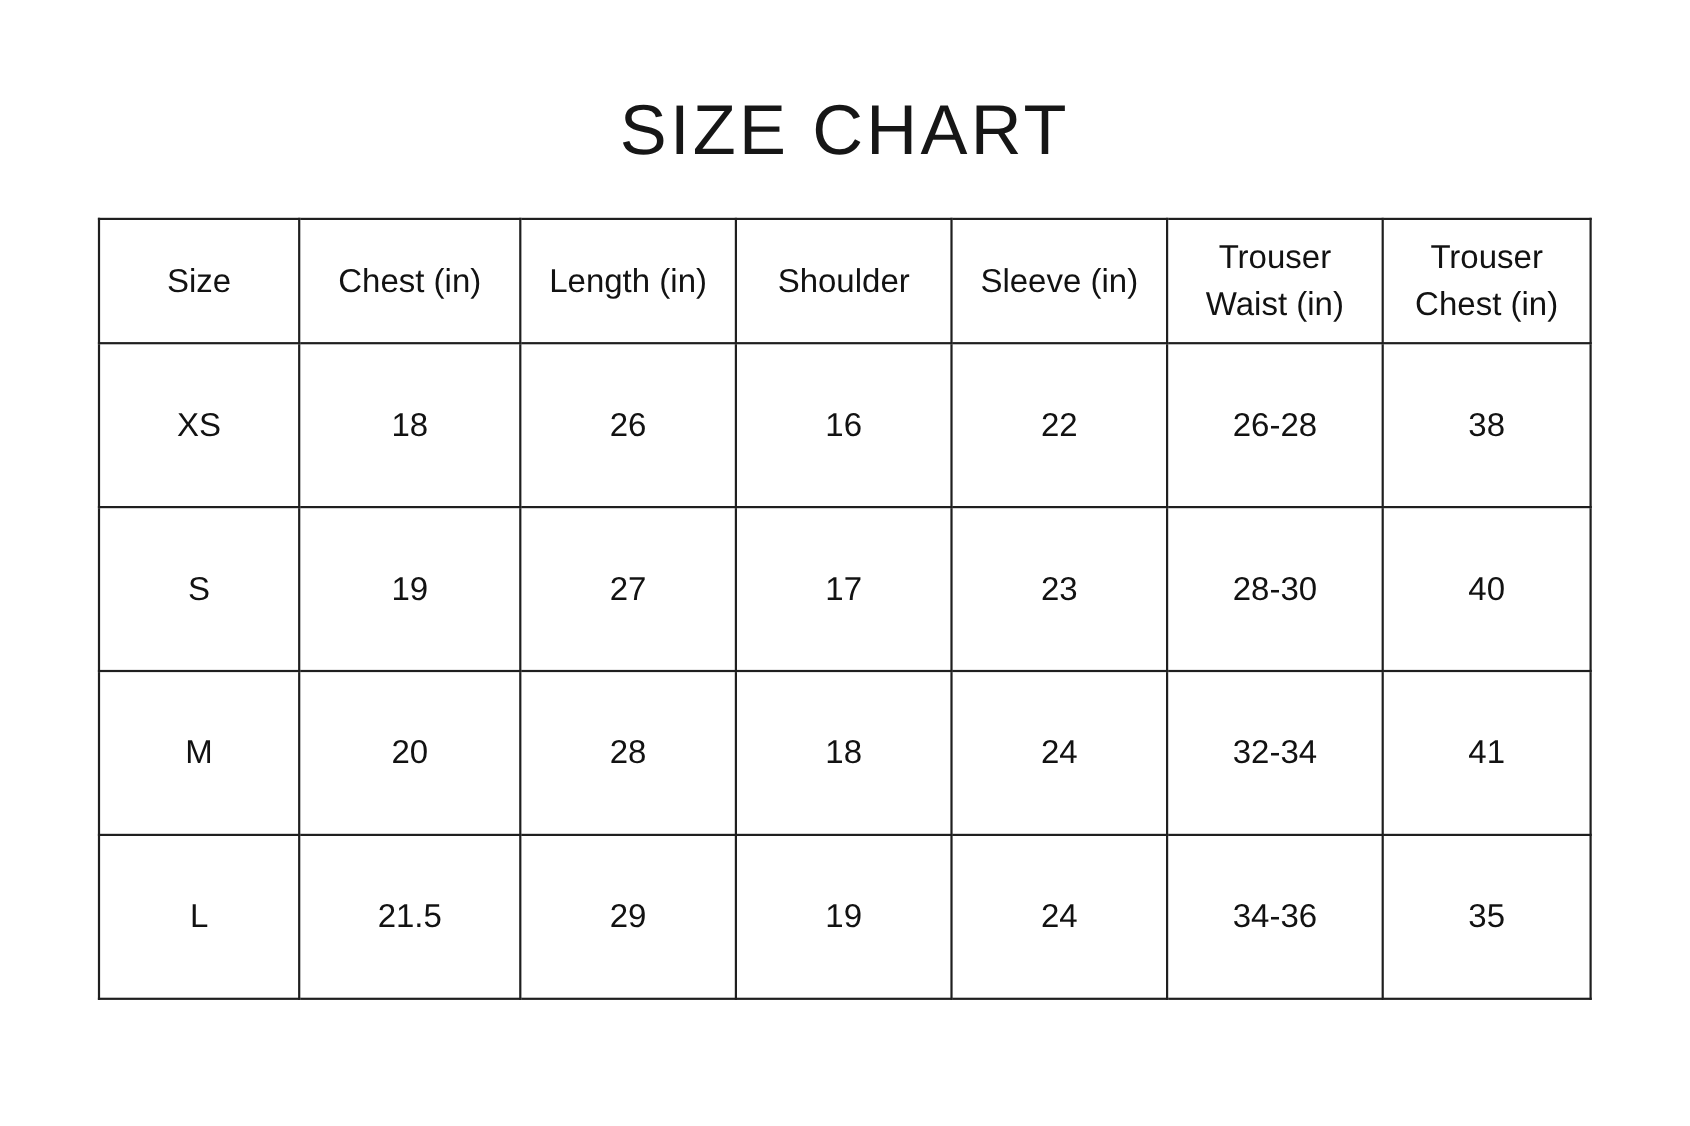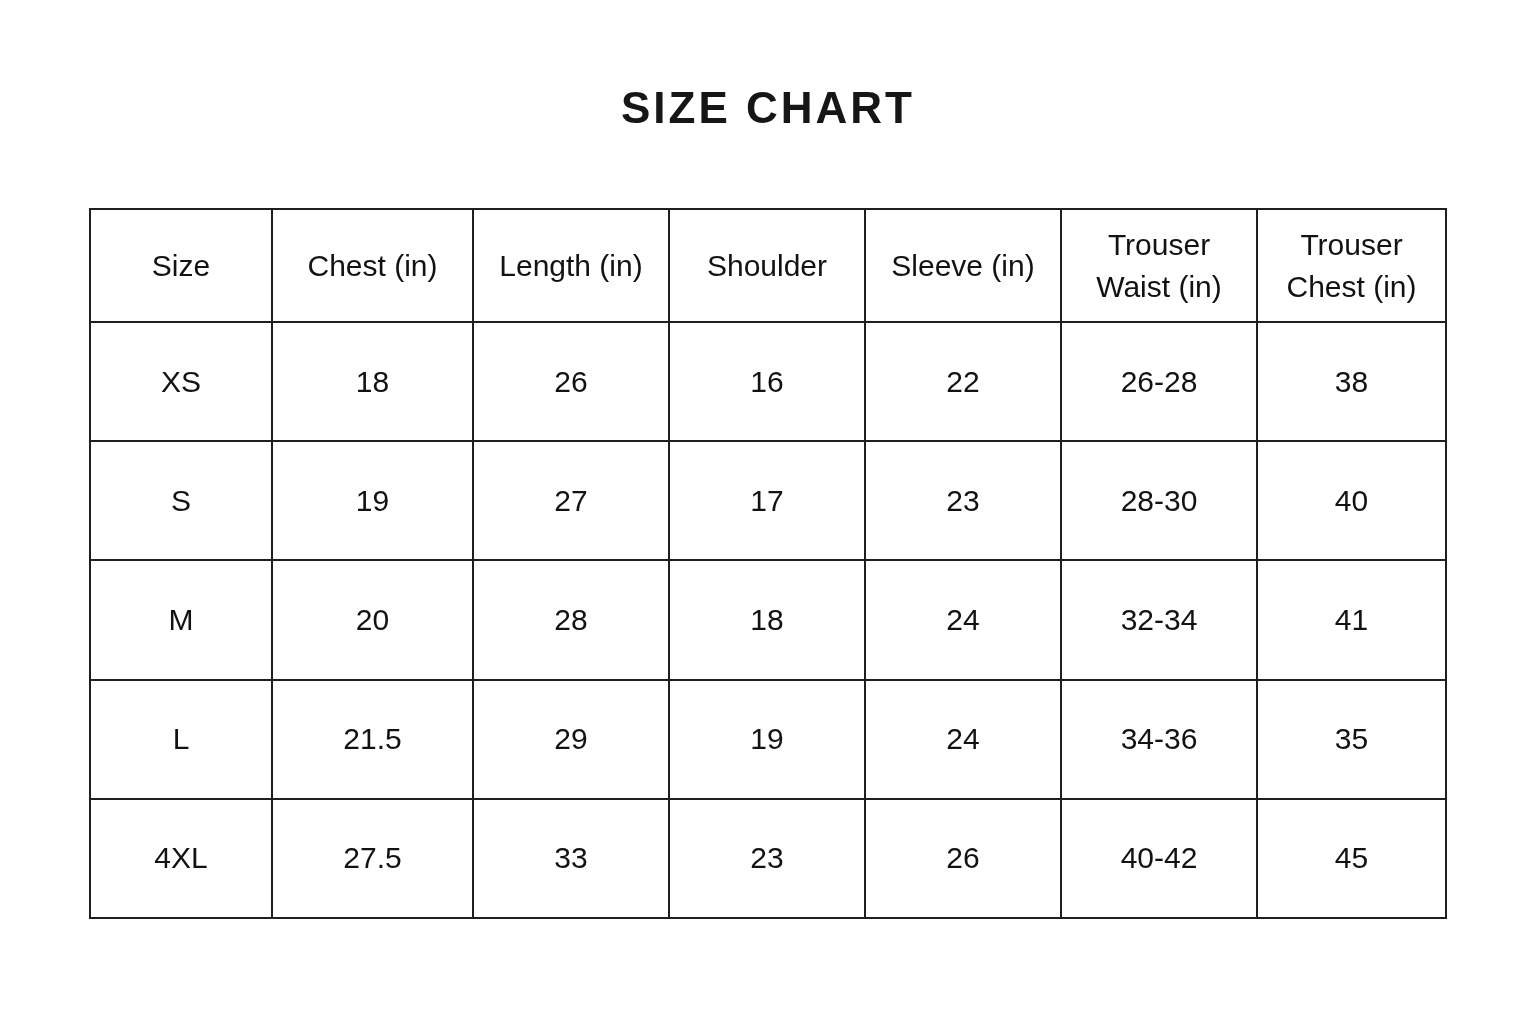--- a/index.html
+++ b/index.html
@@ -13,28 +13,28 @@
   }
   .page {
     width: 1536px;
     height: 1024px;
     background: #ffffff;
     overflow: hidden;
   }
   h1.chart-title {
     margin: 86px 0 0 0;
     text-align: center;
-    font-size: 44px;
+    font-size: 64px;
     line-height: 1;
-    font-weight: 700;
+    font-weight: 400;
     letter-spacing: 3px;
     color: #161616;
   }
   table.size-table {
-    margin: 78px auto 0 auto;
+    margin: 48px auto 0 auto;
     width: 1356px;
     height: 711px;
     border-collapse: collapse;
     table-layout: fixed;
   }
   table.size-table th,
   table.size-table td {
     border: 2px solid #1f1f1f;
     text-align: center;
     vertical-align: middle;
@@ -106,25 +106,16 @@
       </tr>
       <tr>
         <td>L</td>
         <td>21.5</td>
         <td>29</td>
         <td>19</td>
         <td>24</td>
         <td>34-36</td>
         <td>35</td>
       </tr>
-      <tr>
-        <td>4XL</td>
-        <td>27.5</td>
-        <td>33</td>
-        <td>23</td>
-        <td>26</td>
-        <td>40-42</td>
-        <td>45</td>
-      </tr>
     </tbody>
   </table>
 
 </div>
 
 </body></html>

